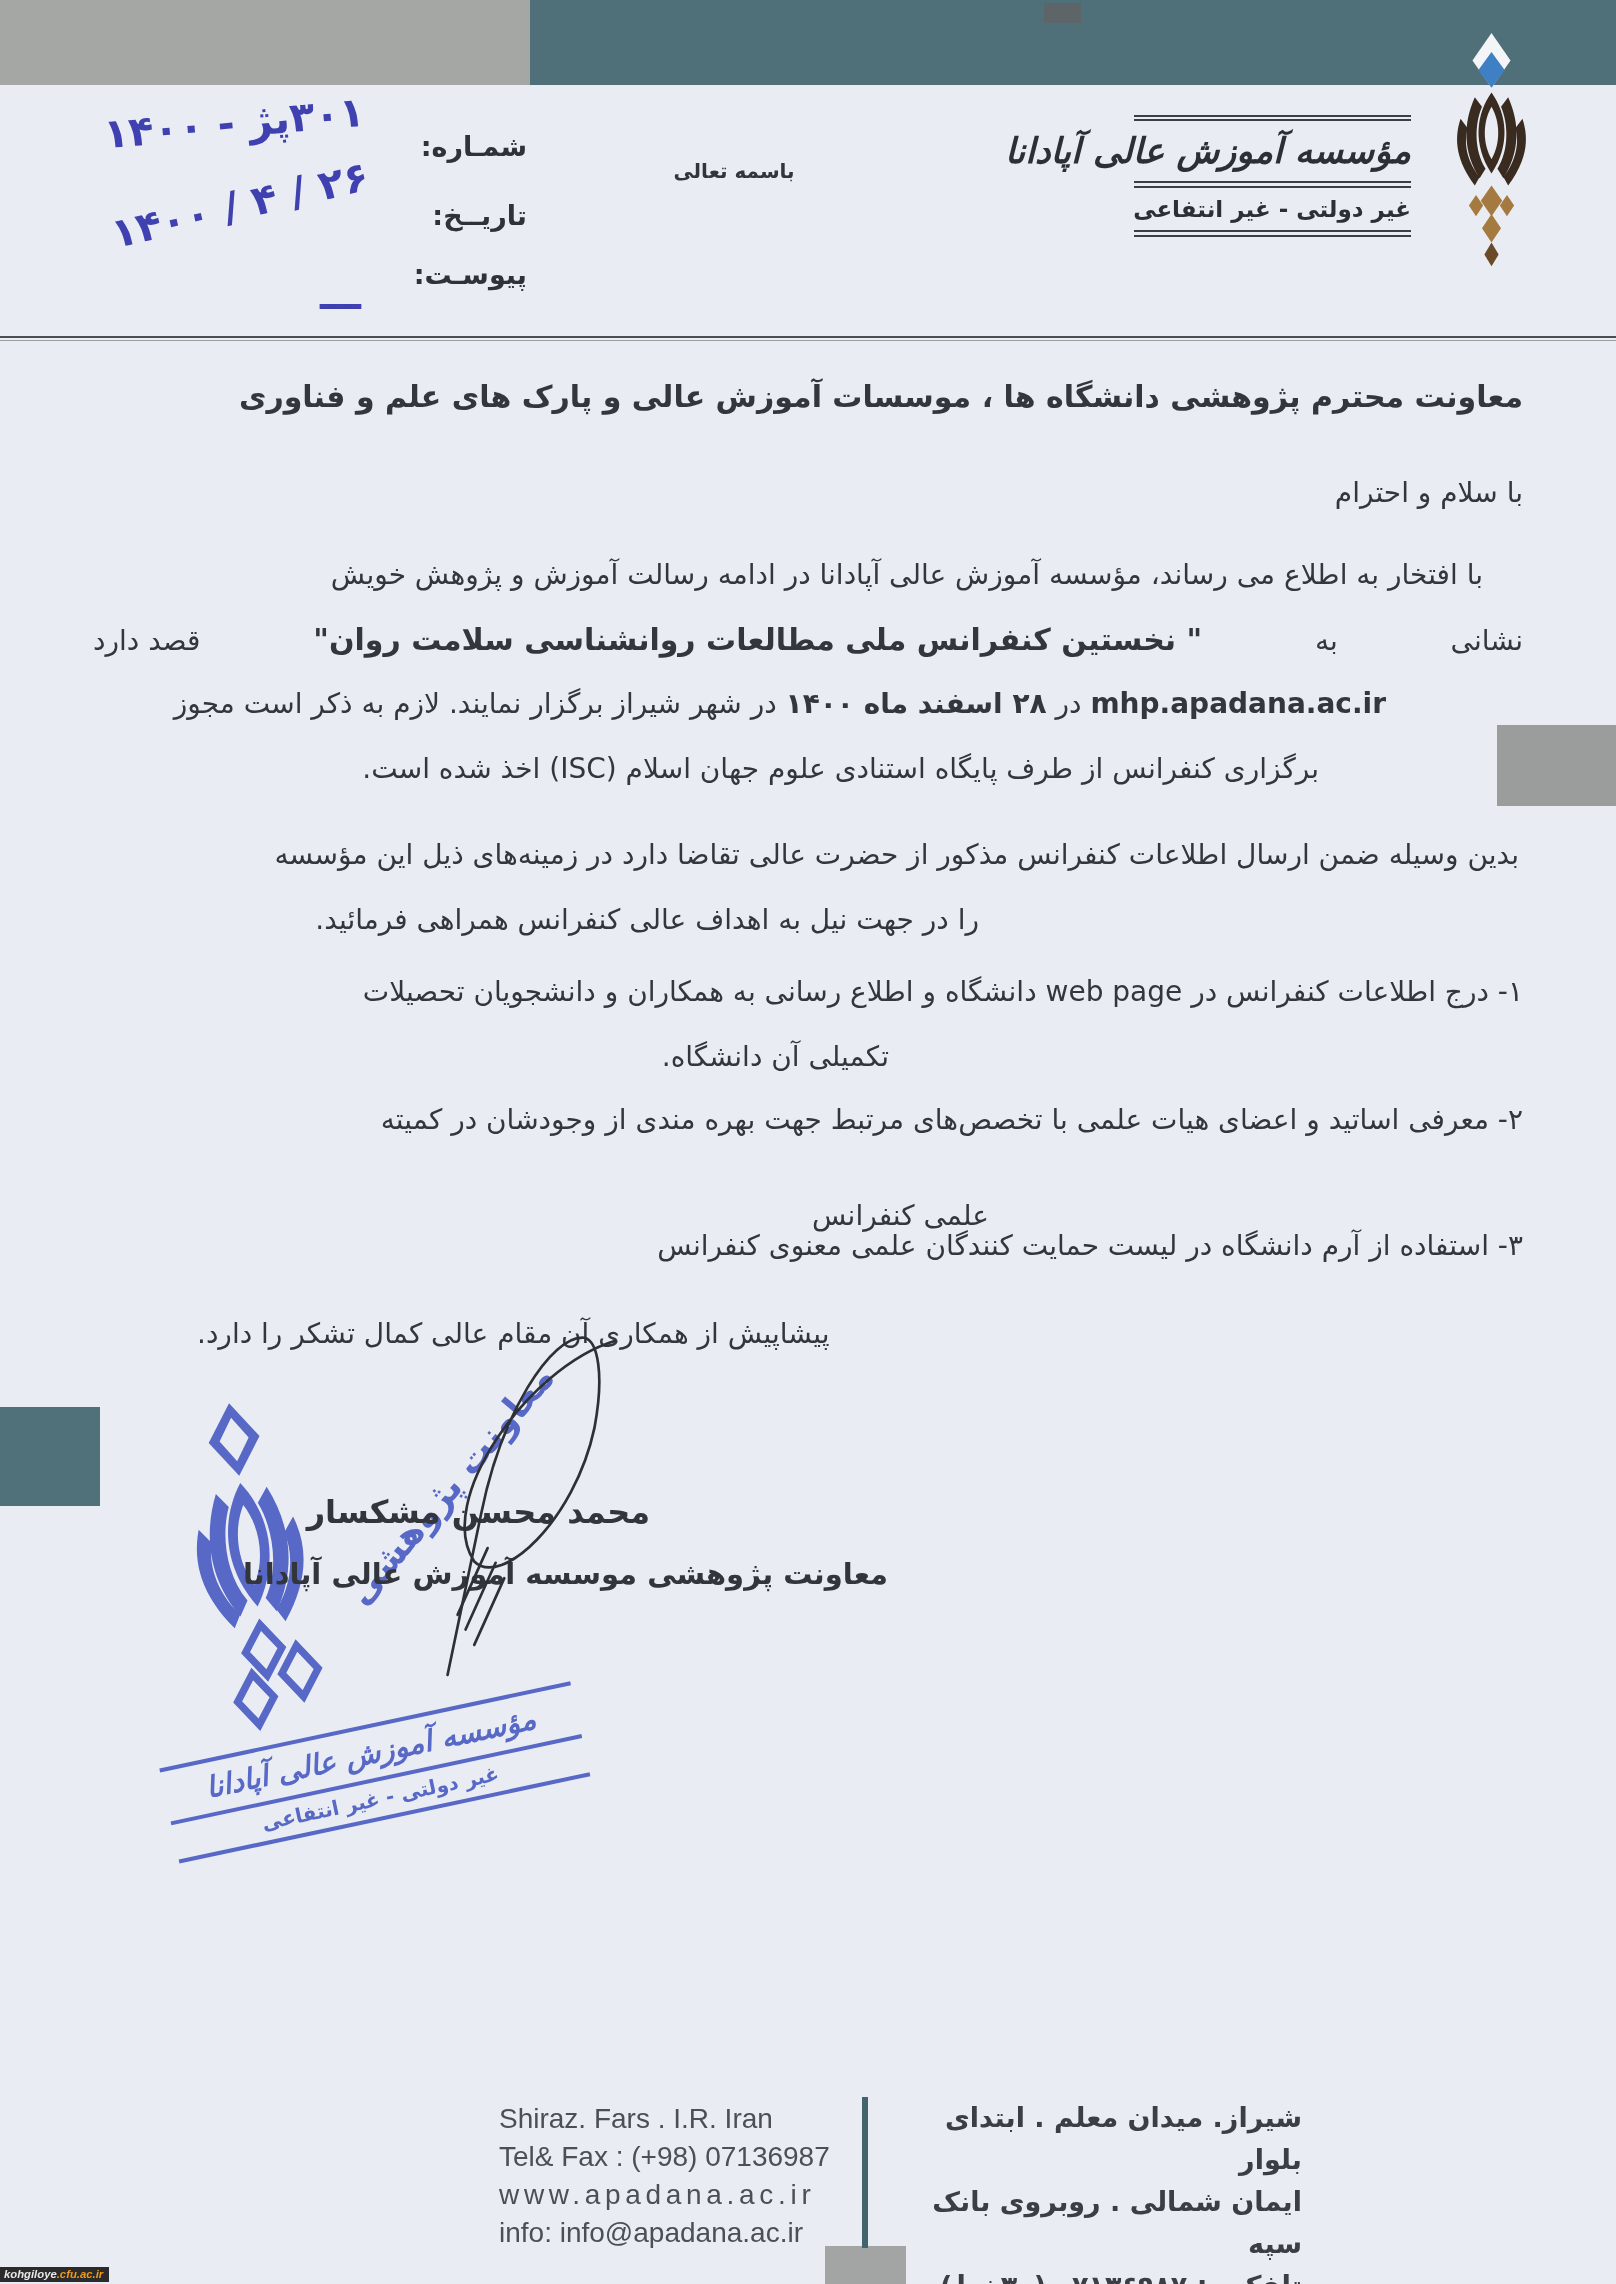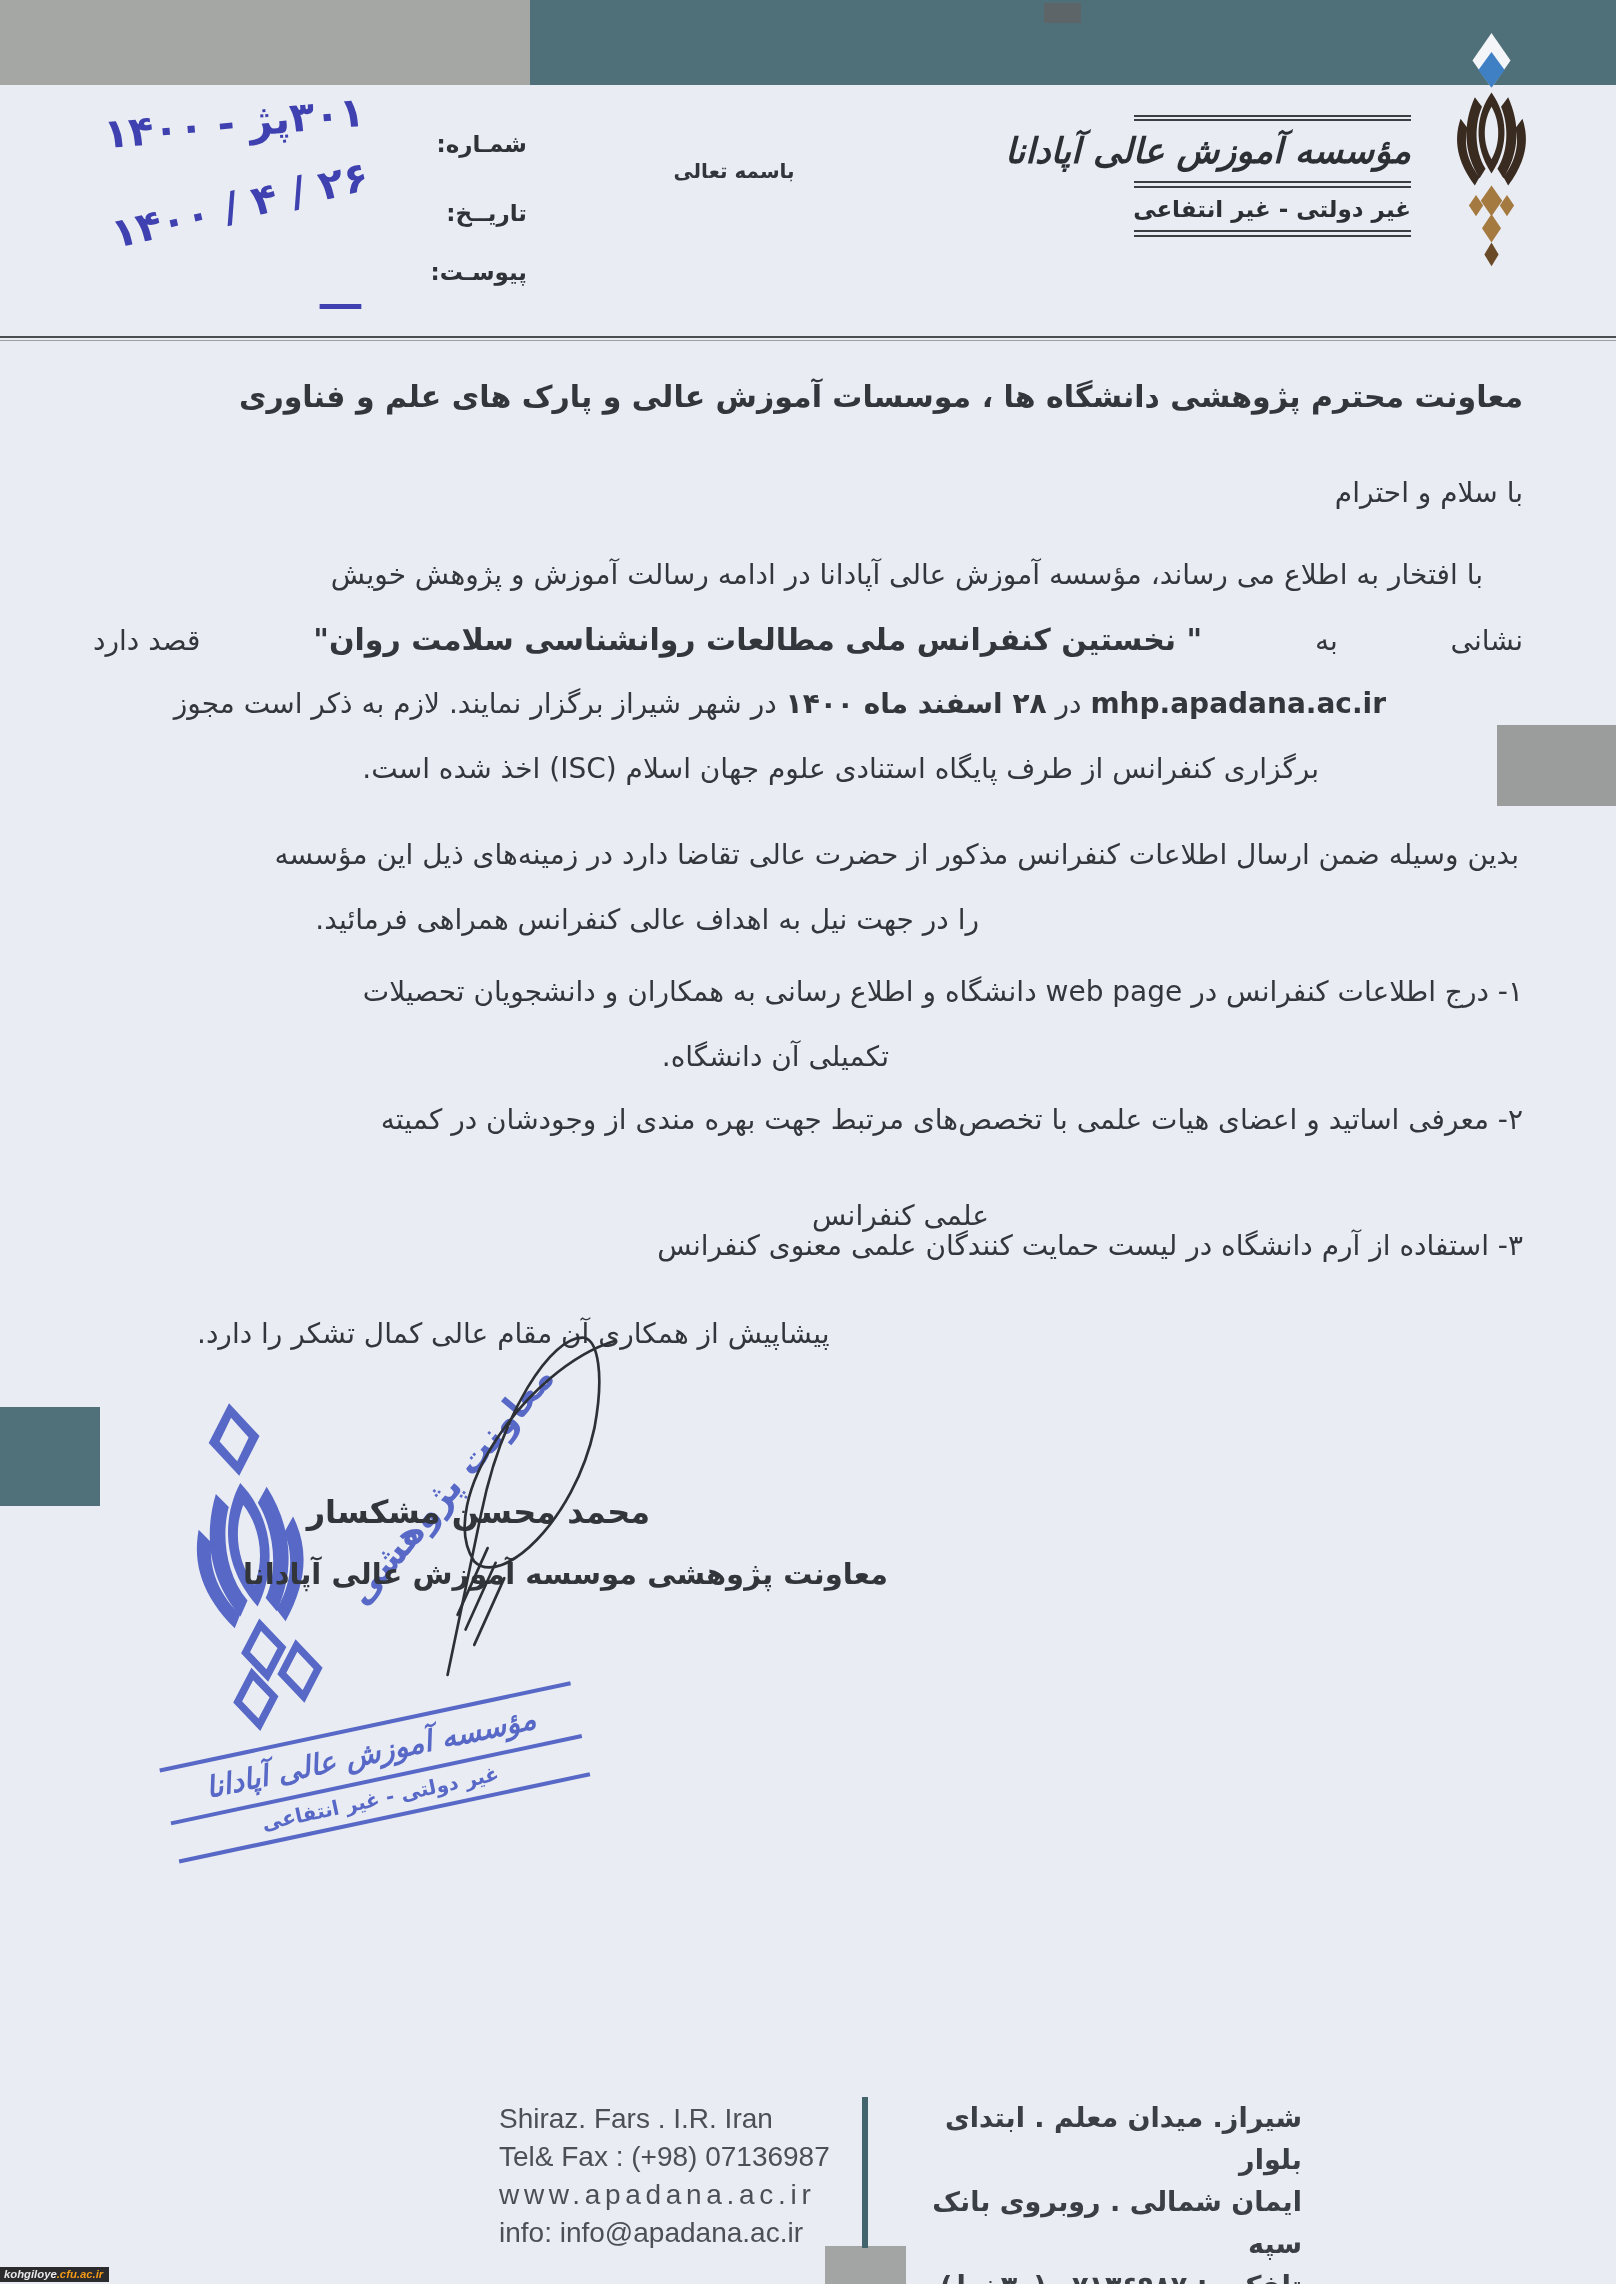--- a/index.html
+++ b/index.html
@@ -17,21 +17,21 @@
   #art-topleft{left:0;top:0;width:530px;height:85px;background:#a5a7a5;}
   #art-topband{left:530px;top:0;width:1086px;height:85px;background:#4f7078;}
   #art-topdot{left:1044px;top:2.7px;width:37px;height:20px;background:#5f6365;opacity:.85;}
   #art-right{left:1497px;top:725px;width:119px;height:81px;background:#9b9d9c;}
   #art-leftteal{left:0;top:1407px;width:100px;height:99px;background:#50707a;}
   #art-bottom{left:825px;top:2246px;width:81px;height:38px;background:#a3a5a4;}
   
   #rule1{left:0;top:336px;width:1616px;height:2px;background:#4a4f52;}
   #rule2{left:0;top:340px;width:1616px;height:0.7px;background:#9aa0a4;}
   
-  .fld{position:absolute;right:1089px;font-size:23px;font-weight:bold;color:#2f3338;}
+  .fld{position:absolute;right:1089px;font-size:27px;font-weight:bold;color:#2f3338;}
   .hand{position:absolute;color:#3f41b0;font-weight:bold;font-size:41px;}
   
   #basmala{left:594px;top:159px;width:280px;text-align:center;font-size:20px;font-weight:bold;}
   
   .dline{height:2px;background:#3b3f42;margin:2.7px 0;}
   #inst{left:1134px;top:112px;width:277px;text-align:center;}
   #inst .name{font-size:35px;font-weight:bold;font-style:italic;padding:6.7px 0 8px 0;color:#2c3034;}
   #inst .sub{font-size:23px;font-weight:bold;padding:5.3px 0;color:#2c3034;}
   
   .bl{position:absolute;font-size:28px;line-height:1.25;white-space:nowrap;color:#33373c;}

